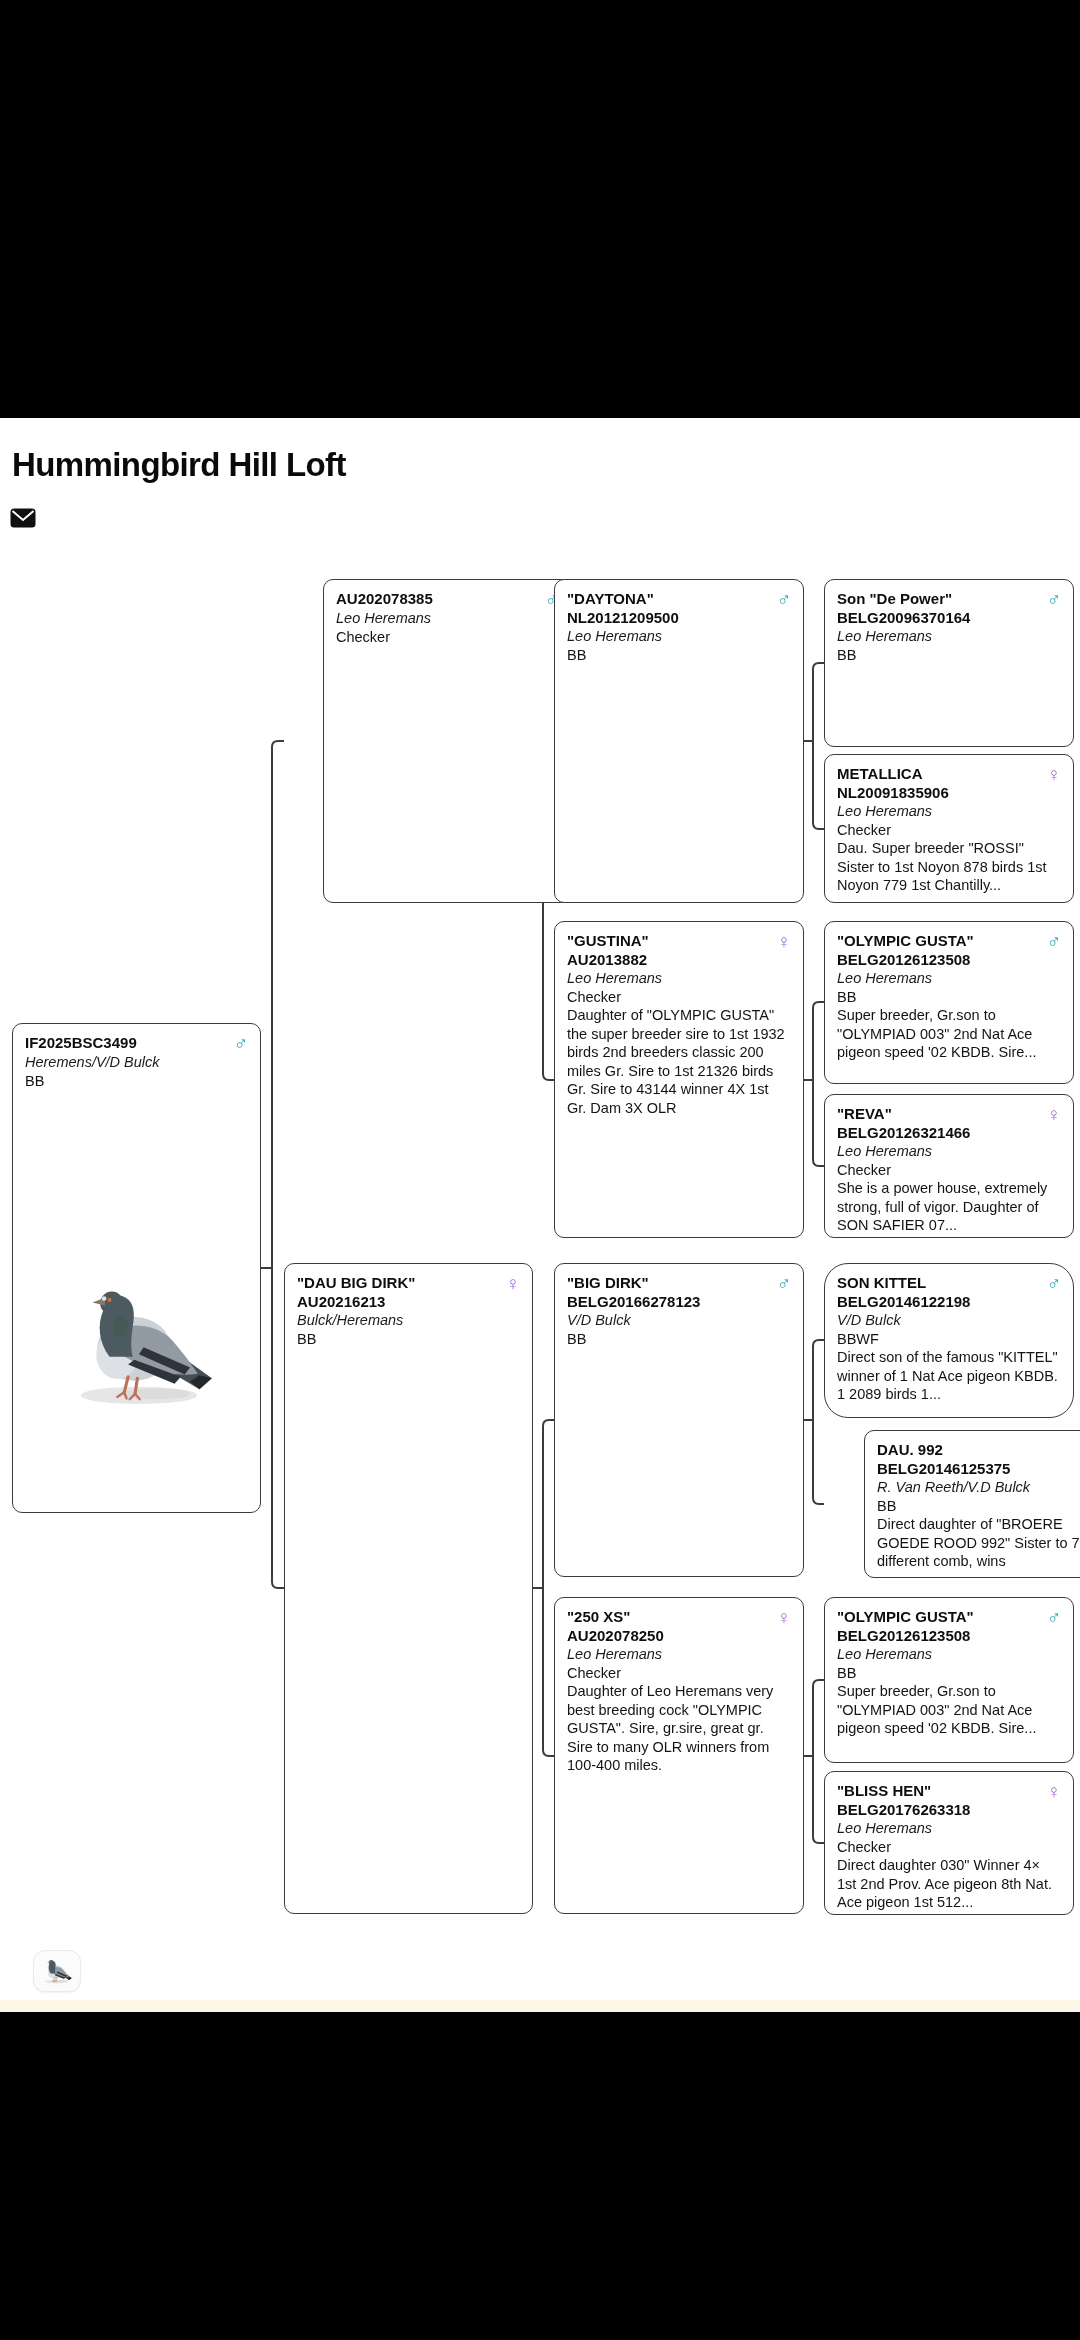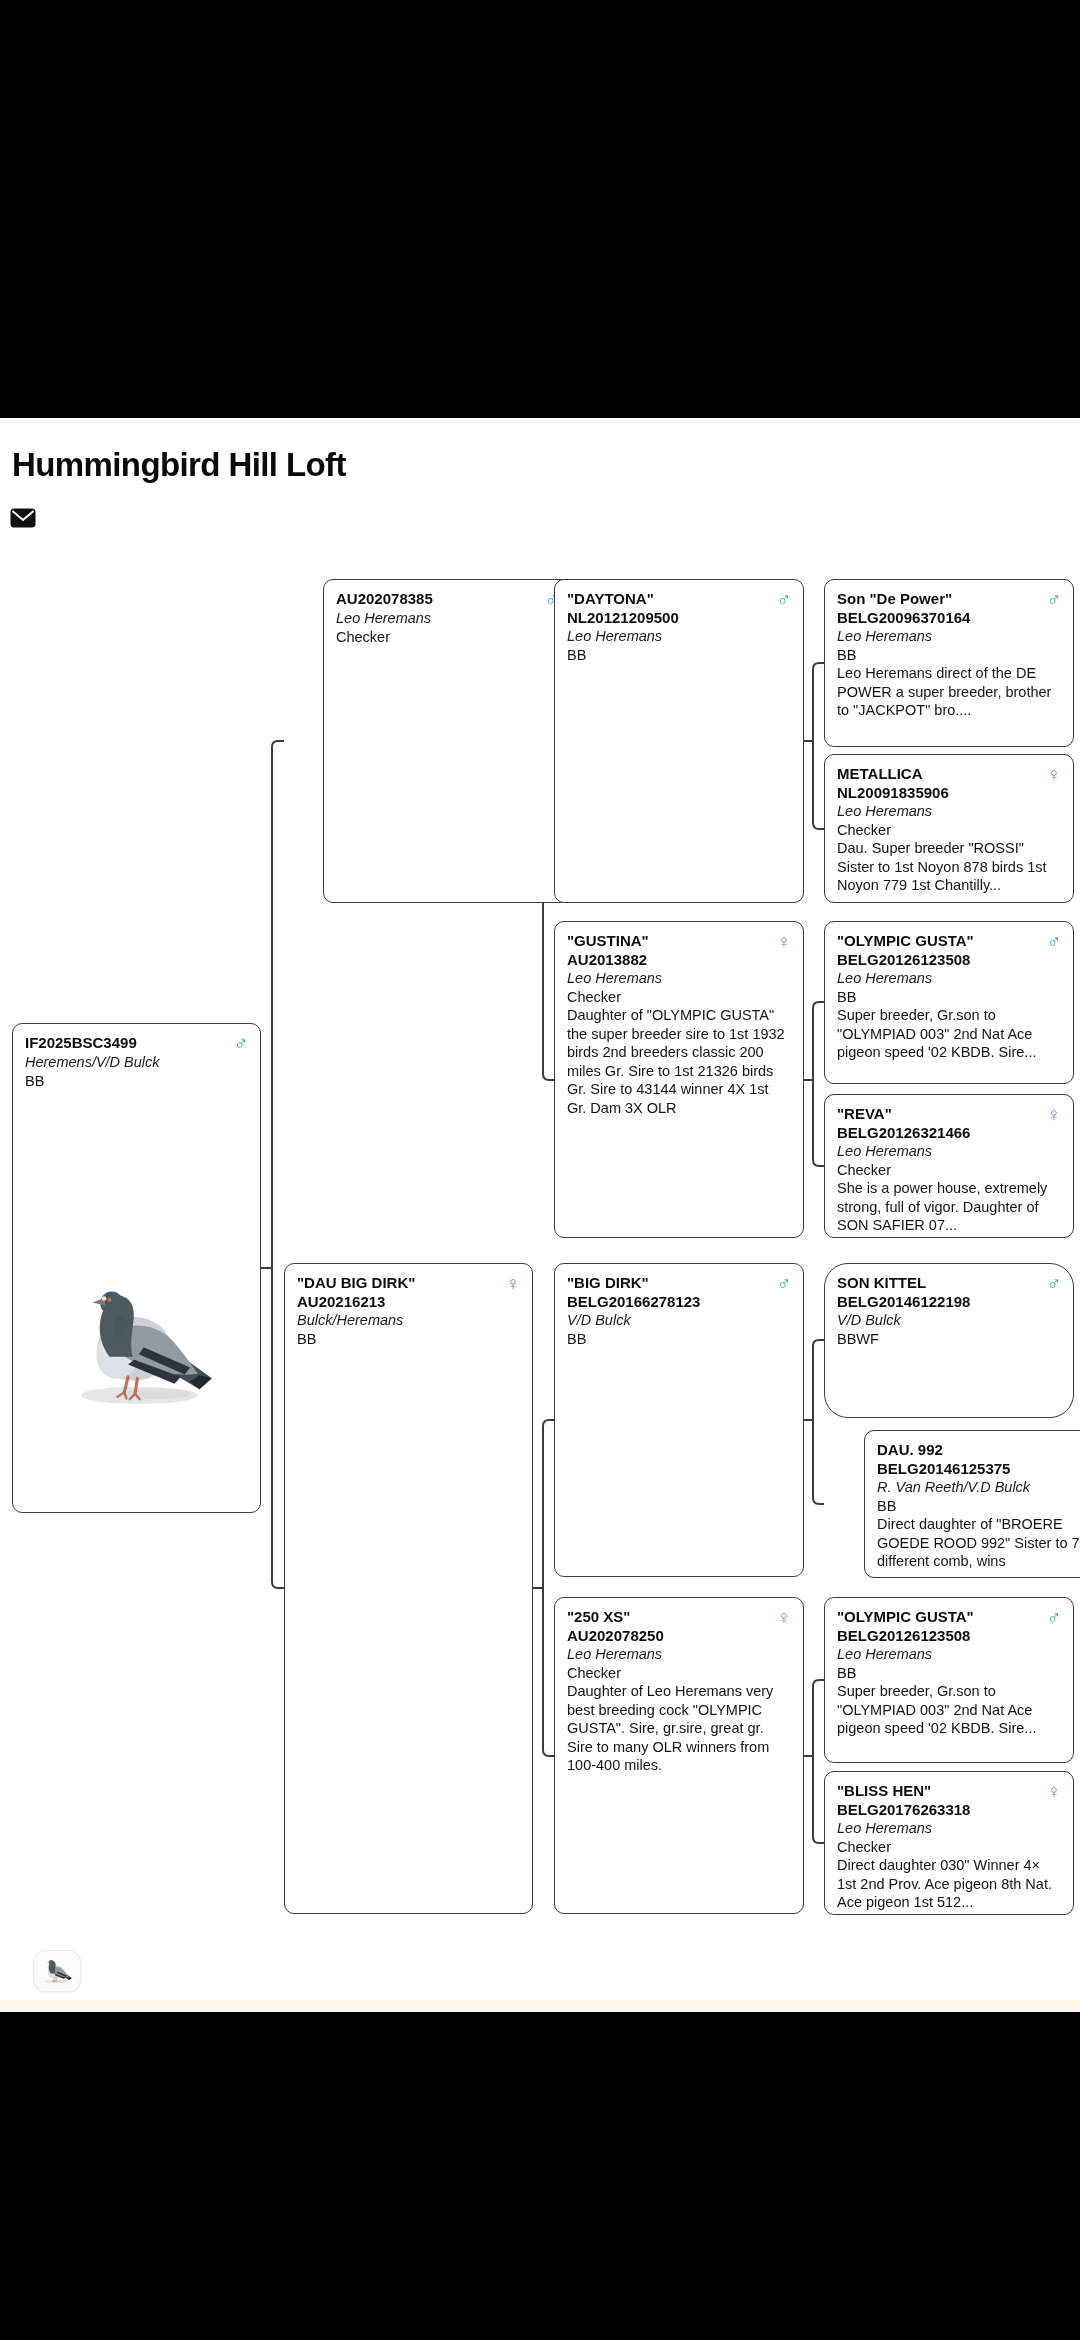--- a/index.html
+++ b/index.html
@@ -184,21 +184,20 @@
 <div class="card" style="left:824px;top:579px;width:250px;height:168px;">
   <div class="card-head">
     <div class="title-block">
       <div>Son "De Power"</div>
       <div>BELG20096370164</div>
     </div>
     <span class="sex male">♂</span>
   </div>
   <div class="strain">Leo Heremans</div>
   <div class="colorline">BB</div>
-  <div class="desc">Leo Heremans direct of the DE POWER a super breeder, brother to "JACKPOT" bro....</div>
 </div>
 
 <div class="card" style="left:824px;top:754px;width:250px;height:149px;">
   <div class="card-head">
     <div class="title-block">
       <div>METALLICA</div>
       <div>NL20091835906</div>
     </div>
     <span class="sex female">♀</span>
   </div>
@@ -236,20 +235,21 @@
 <div class="card" style="left:824px;top:1263px;width:250px;height:155px;border-radius:24px;">
   <div class="card-head">
     <div class="title-block">
       <div>SON KITTEL</div>
       <div>BELG20146122198</div>
     </div>
     <span class="sex male">♂</span>
   </div>
   <div class="strain">V/D Bulck</div>
   <div class="colorline">BBWF</div>
+  <div class="desc">Direct son of the famous "KITTEL" winner of 1 Nat Ace pigeon KBDB. 1 2089 birds 1...</div>
 </div>
 
 <div class="card" style="left:824px;top:1430px;width:250px;height:148px;margin-left:40px;">
   <div class="card-head">
     <div class="title-block">
       <div>DAU. 992</div>
       <div>BELG20146125375</div>
     </div>
     <span class="sex female">♀</span>
   </div>

